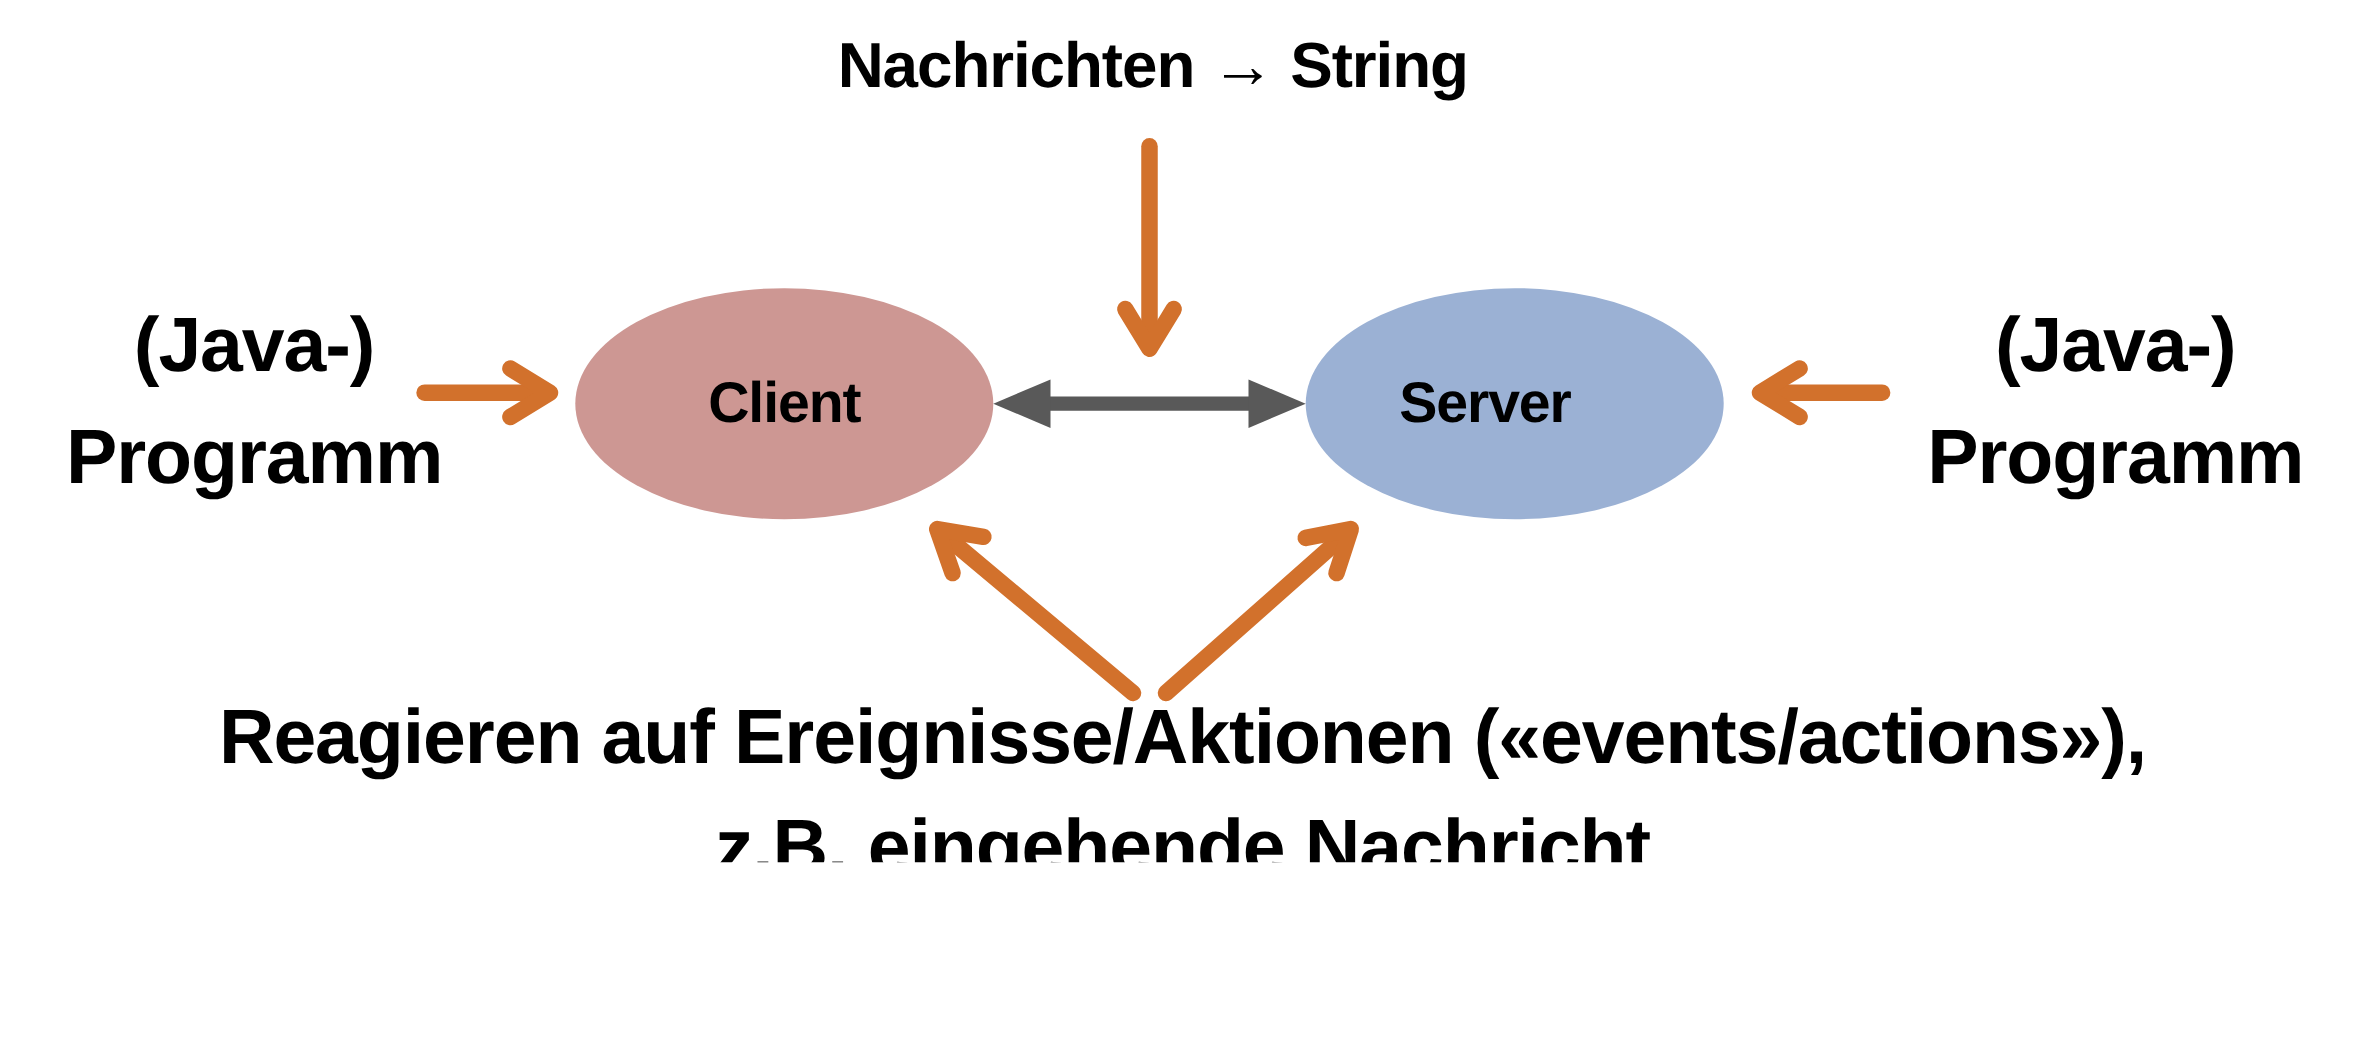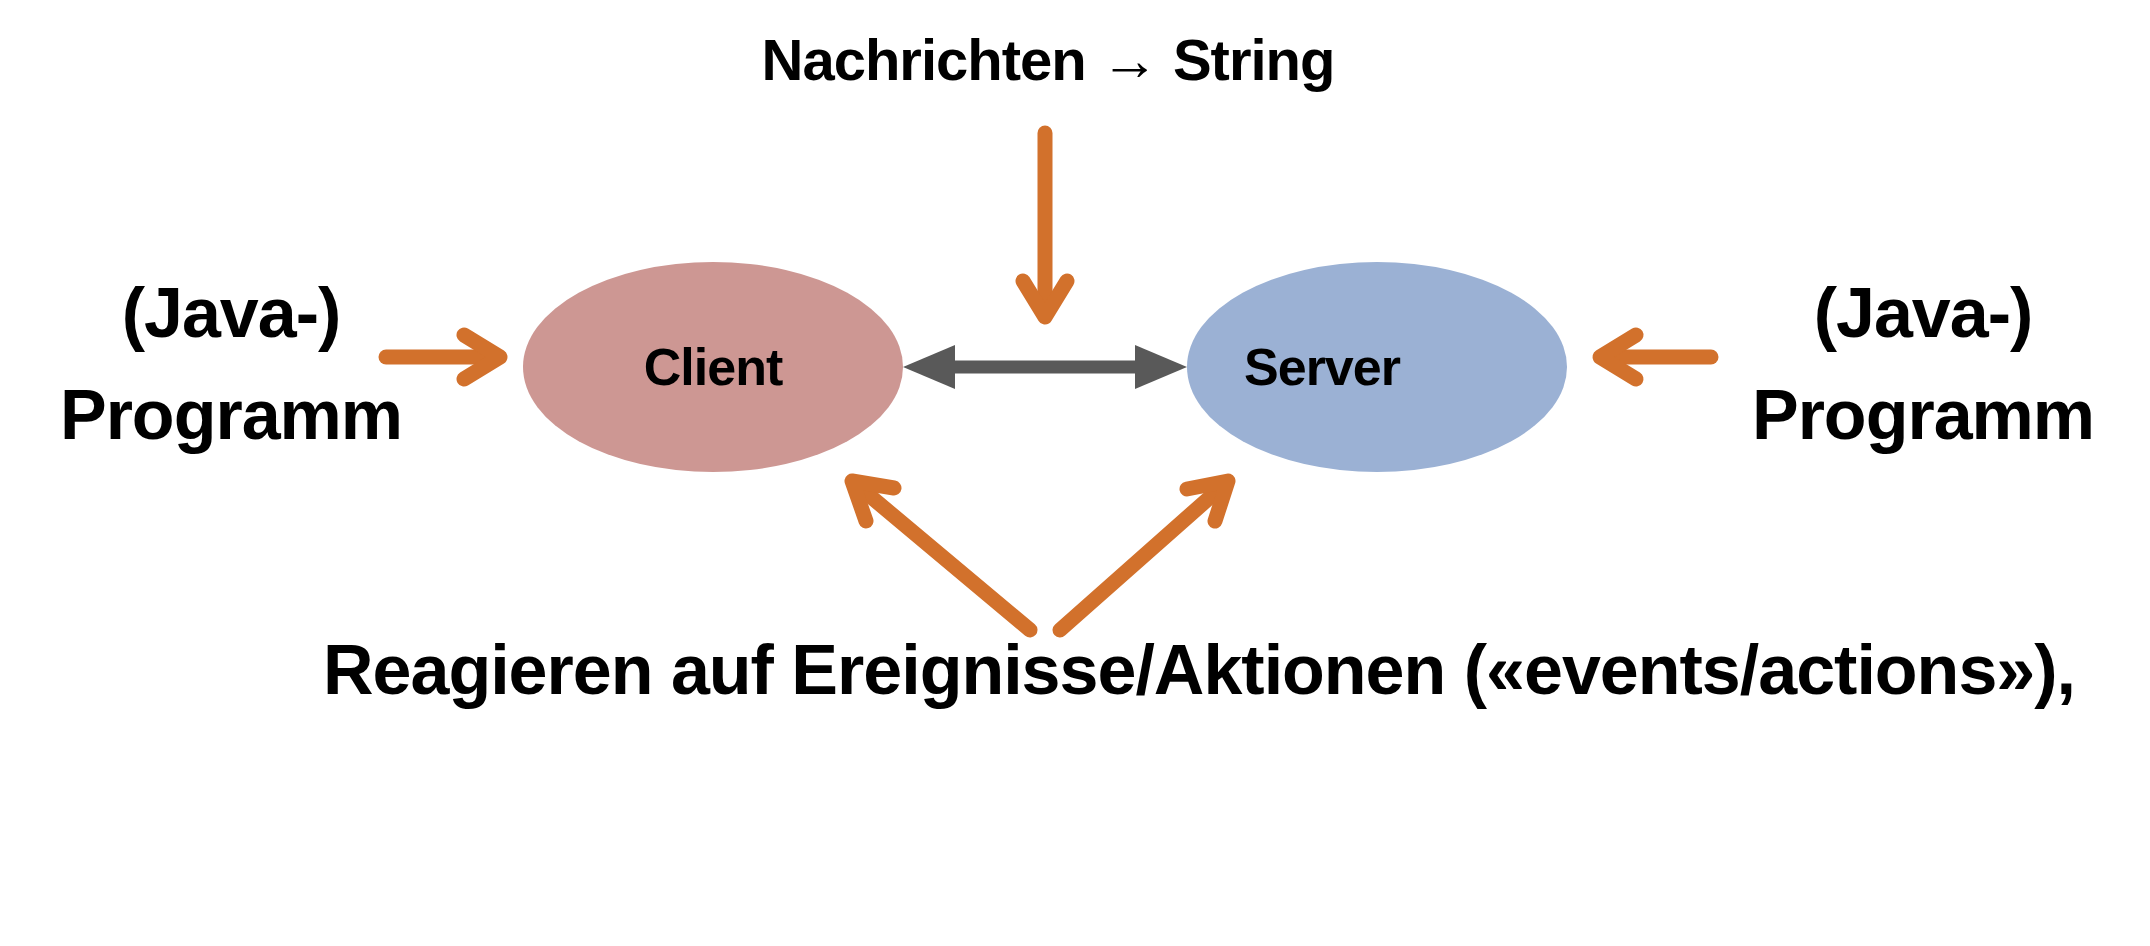--- a/index.html
+++ b/index.html
@@ -36,36 +36,35 @@
     font-size: 58px;
     line-height: 76px;
   }
   .node-label {
     width: 380px;
     top: 327px;
     font-size: 52px;
     line-height: 80px;
   }
   .client-label { left: 523px; }
-  .server-label { left: 1132px; }
+  .server-label { left: 1160px; }
   .side-label {
     top: 262px;
     width: 462px;
     font-size: 70px;
     line-height: 102px;
   }
   .left-side { left: 0px; }
   .right-side { left: 1692px; }
   .bottom-note {
     left: 75px;
     top: 620px;
     width: 2000px;
     font-size: 70px;
     line-height: 100px;
-    text-align: right;
   }
 </style>
 </head>
 <body>
 
 <div class="canvas">
 
   <svg class="shapes" width="2150" height="946" viewBox="0 0 2150 946">
 
     <ellipse cx="713" cy="367" rx="190" ry="105" fill="#CD9793"></ellipse>
@@ -115,15 +114,16 @@
 
   <div class="label node-label server-label">Server</div>
 
   <div class="label side-label right-side">
     <div>(Java-)</div>
     <div>Programm</div>
   </div>
 
   <div class="label bottom-note">
     <div>Reagieren auf Ereignisse/Aktionen («events/actions»),</div>
+    <div>z.B. eingehende Nachricht</div>
   </div>
 
 </div>
 
 </body></html>

